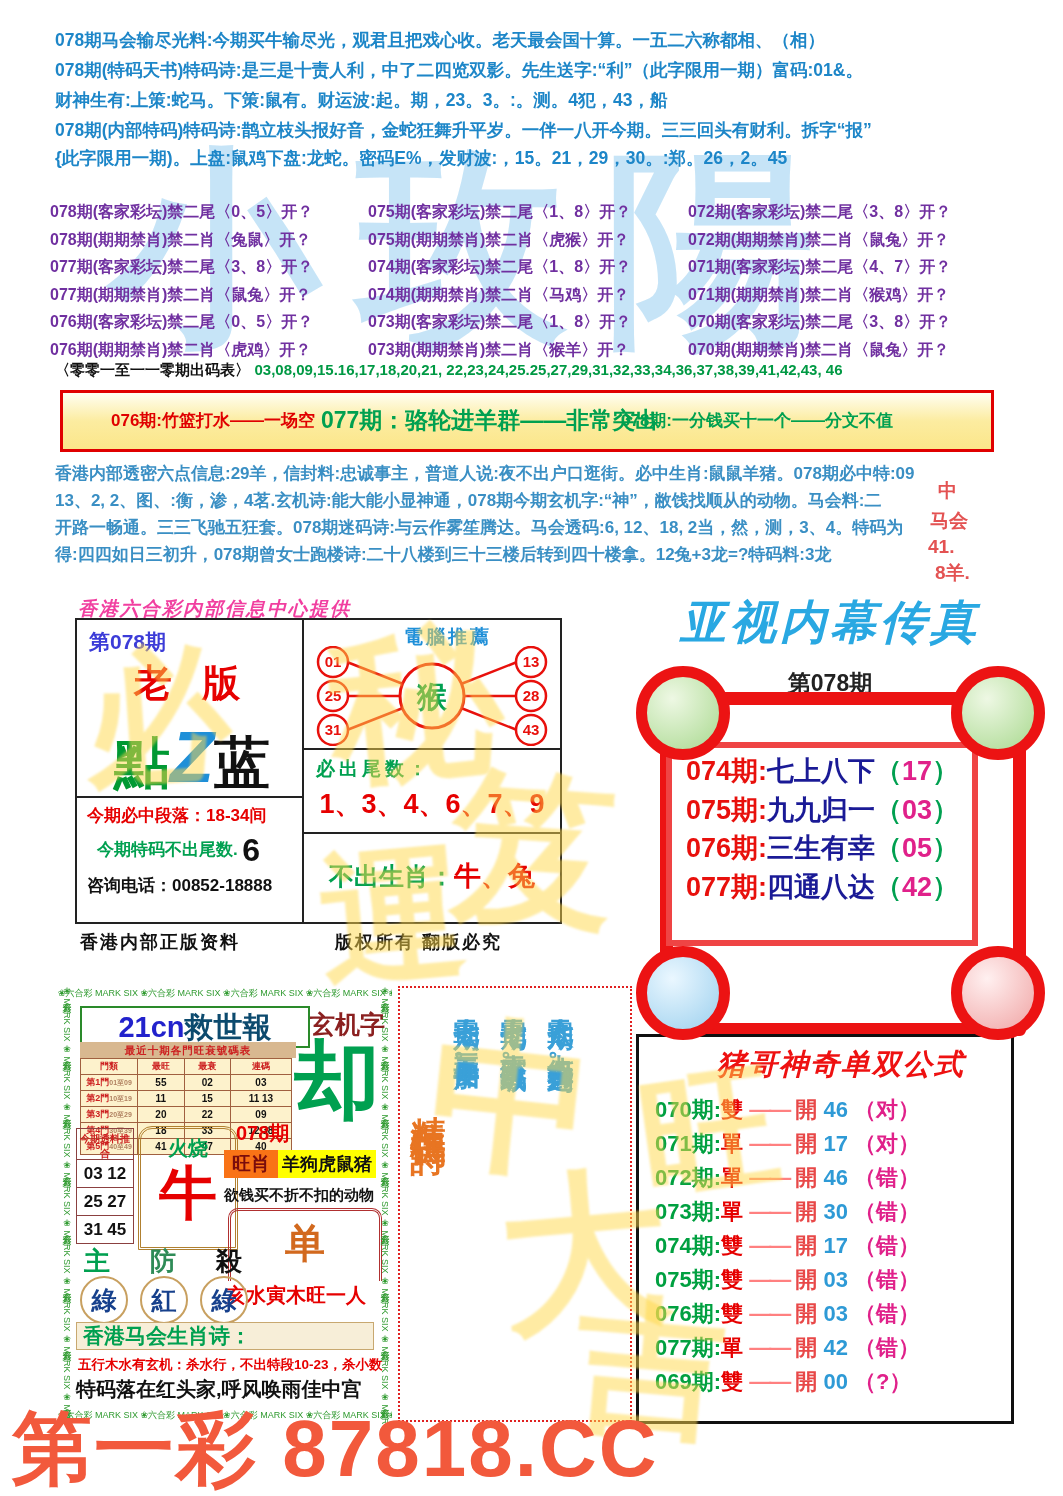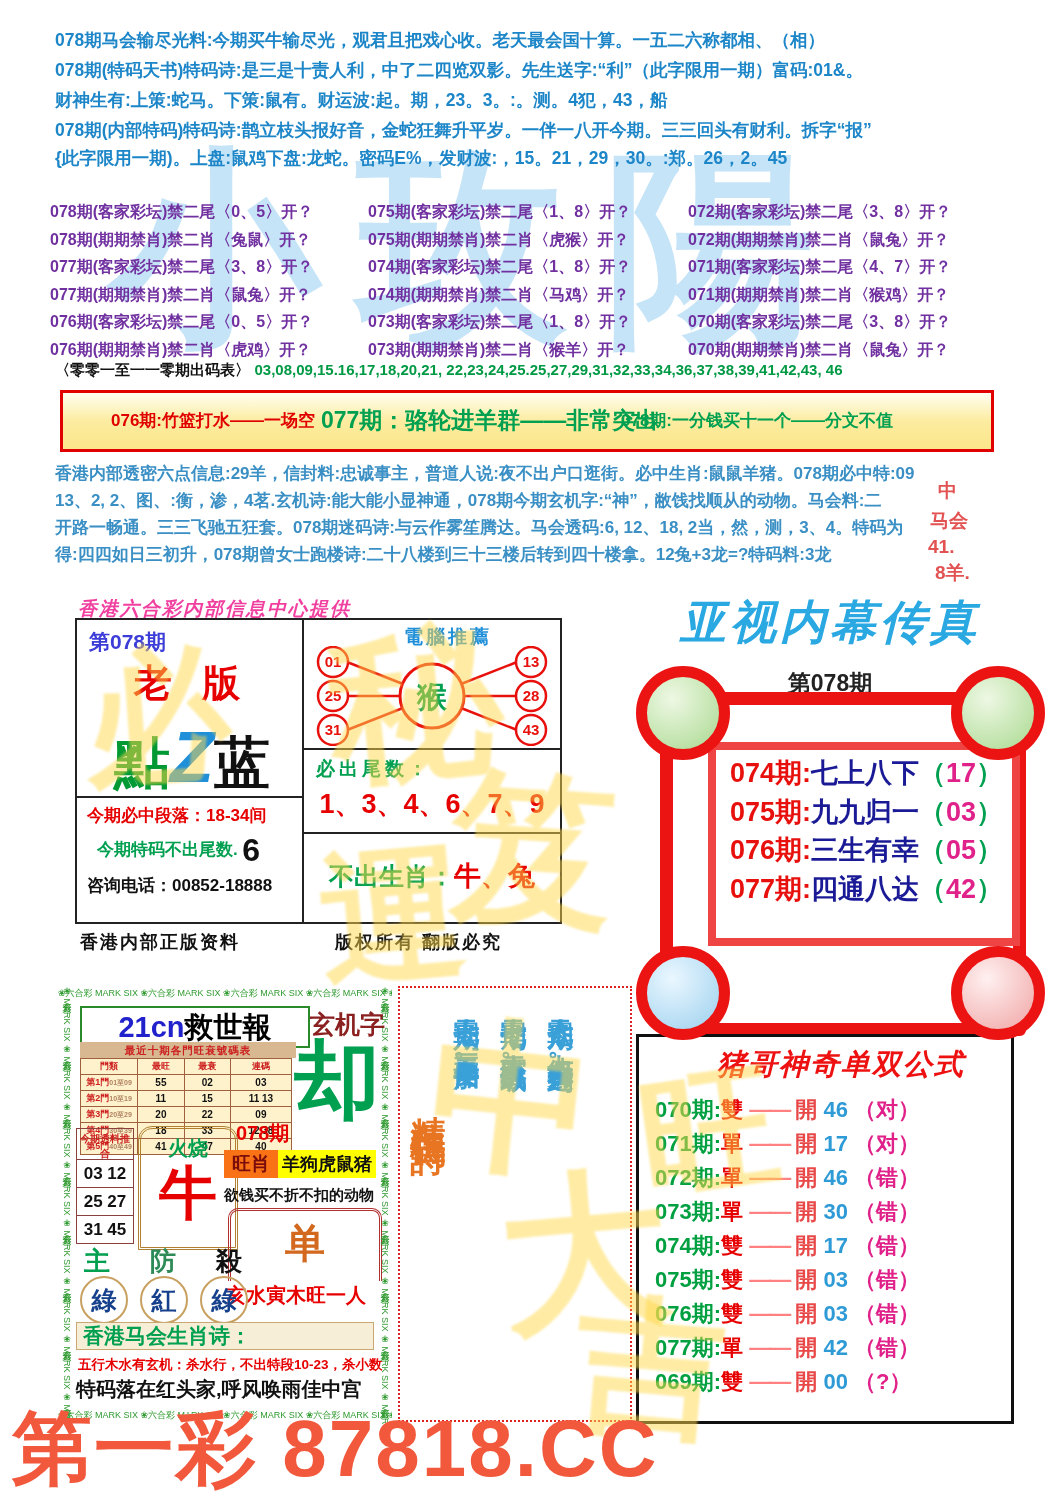--- a/index.html
+++ b/index.html
@@ -147,21 +147,21 @@
   <div class="abs" style="left:630px;top:592px;width:400px;text-align:center;font-size:46px;font-weight:bold;font-style:italic;
               color:#29a8e2;z-index:2;font-family:'Liberation Serif',serif;letter-spacing:4px;">亚视内幕传真</div>
   <div class="abs" style="left:730px;top:668px;width:200px;text-align:center;font-size:23px;font-weight:bold;color:#222;z-index:2;">第078期</div>
 
   <div class="abs" style="left:660px;top:692px;width:340px;height:318px;border:13px solid #ec1313;border-radius:6px;z-index:2;background:#fff;"></div>
   <div class="corner" style="left:636px;top:666px;background:radial-gradient(circle at 35% 30%, #eef8e4, #a9d98f);"></div>
   <div class="corner" style="left:951px;top:666px;background:radial-gradient(circle at 35% 30%, #eef8e4, #a9d98f);"></div>
   <div class="corner" style="left:636px;top:946px;background:radial-gradient(circle at 35% 30%, #eaf7ff, #9cd0ee);"></div>
   <div class="corner" style="left:951px;top:946px;background:radial-gradient(circle at 35% 30%, #fff0f0, #f0a4a4);"></div>
 
-  <div class="abs" style="left:708px;top:742px;width:312px;height:204px;border:8px solid #ef4444;background:#fff;z-index:3;padding:4px 0 0 14px;box-sizing:border-box;">
+  <div class="abs" style="left:666px;top:742px;width:312px;height:204px;border:6px solid #ef4444;background:#fff;z-index:3;padding:4px 0 0 14px;box-sizing:border-box;">
     <div class="atv-row">
       <span class="atv-period">074期:</span><span class="atv-phrase">七上八下</span><span class="atv-paren">（</span><span class="atv-num">17</span><span class="atv-paren">）</span>
     </div>
     <div class="atv-row">
       <span class="atv-period">075期:</span><span class="atv-phrase">九九归一</span><span class="atv-paren">（</span><span class="atv-num">03</span><span class="atv-paren">）</span>
     </div>
     <div class="atv-row">
       <span class="atv-period">076期:</span><span class="atv-phrase">三生有幸</span><span class="atv-paren">（</span><span class="atv-num">05</span><span class="atv-paren">）</span>
     </div>
     <div class="atv-row">
@@ -169,21 +169,21 @@
     </div>
   </div>
 
   <div class="abs" style="left:58px;top:986px;width:334px;height:438px;background:#fff;z-index:2;">
     <div class="ms-strip" style="left:0;top:0;width:100%;height:16px;">❀六合彩 MARK SIX ❀六合彩 MARK SIX ❀六合彩 MARK SIX ❀六合彩 MARK SIX ❀六合彩 MARK SIX ❀六合彩 MARK SIX ❀六合彩 MARK SIX ❀六合彩 MARK SIX ❀六合彩 MARK SIX ❀六合彩 MARK SIX </div>
     <div class="ms-strip" style="left:0;bottom:0;width:100%;height:16px;">❀六合彩 MARK SIX ❀六合彩 MARK SIX ❀六合彩 MARK SIX ❀六合彩 MARK SIX ❀六合彩 MARK SIX ❀六合彩 MARK SIX ❀六合彩 MARK SIX ❀六合彩 MARK SIX ❀六合彩 MARK SIX ❀六合彩 MARK SIX </div>
     <div class="ms-strip" style="left:0;top:0;width:16px;height:100%;writing-mode:vertical-rl;">❀六合彩 MARK SIX ❀六合彩 MARK SIX ❀六合彩 MARK SIX ❀六合彩 MARK SIX ❀六合彩 MARK SIX ❀六合彩 MARK SIX ❀六合彩 MARK SIX ❀六合彩 MARK SIX ❀六合彩 MARK SIX ❀六合彩 MARK SIX </div>
     <div class="ms-strip" style="right:0;top:0;width:16px;height:100%;writing-mode:vertical-rl;">❀六合彩 MARK SIX ❀六合彩 MARK SIX ❀六合彩 MARK SIX ❀六合彩 MARK SIX ❀六合彩 MARK SIX ❀六合彩 MARK SIX ❀六合彩 MARK SIX ❀六合彩 MARK SIX ❀六合彩 MARK SIX ❀六合彩 MARK SIX </div>
 
     <div class="abs" style="left:22px;top:20px;width:226px;height:38px;border:2.5px solid #2a8a2a;text-align:center;line-height:38px;white-space:nowrap;">
-      <span style="font-size:29px;font-weight:bold;color:#2222cc;">21cn</span><span style="font-size:29px;font-weight:bold;color:#000000;font-family:Liberation Serif, serif;margin-top:47px;">救世報</span>
+      <span style="font-size:29px;font-weight:bold;color:#2222cc;">21cn</span><span style="font-size:29px;font-weight:bold;color:#0c4a6e;font-family:Liberation Serif, serif;margin-top:47px;">救世報</span>
     </div>
     <div class="abs" style="left:252px;top:22px;font-size:25px;font-weight:bold;color:#8b2020;font-family:'Liberation Serif',serif;">玄机字</div>
     <div class="abs" style="left:236px;top:44px;font-size:86px;font-weight:bold;color:#00a050;line-height:100px;">却</div>
 
     <div class="abs" style="left:22px;top:56px;width:216px;">
       <div style="background:#d8b890;color:#cc2020;font-size:10.5px;font-weight:bold;text-align:center;height:16px;line-height:16px;letter-spacing:1px;">最近十期各門旺衰號碼表</div>
       <table class="jsb" style="width:212px;">
         <tbody>
             <tr style="background:#e8d0a8;color:#cc2020;font-size:9px;font-weight:bold;height:12px;">
           <td class="jsb-cell" style="width:58px;color:#cc2020;">門類</td>

